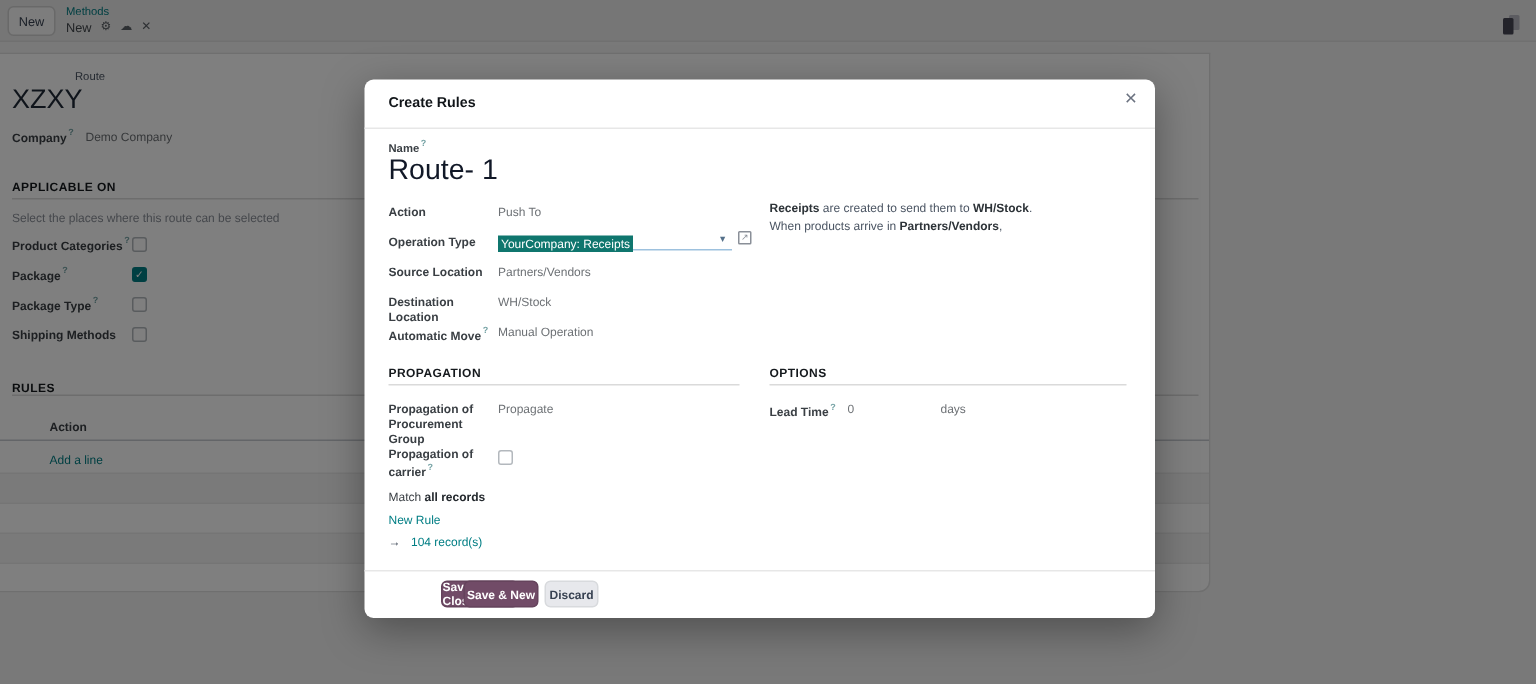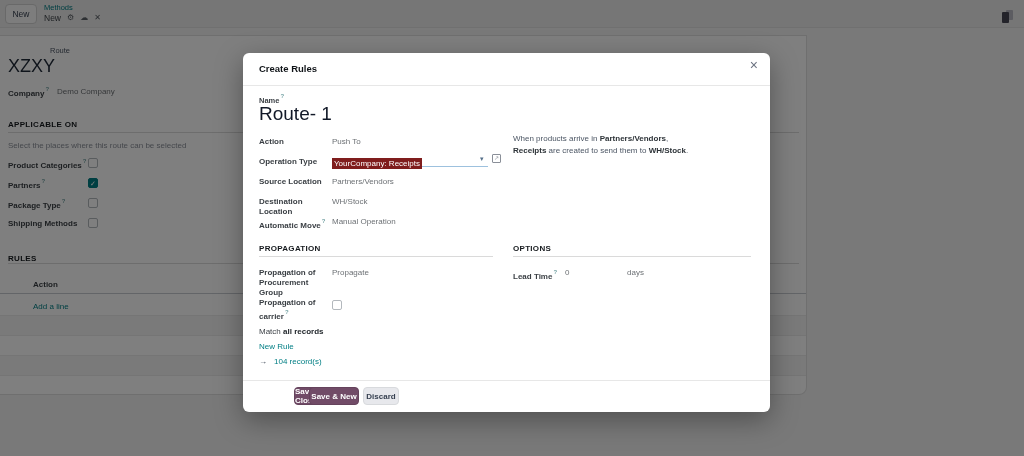--- a/index.html
+++ b/index.html
@@ -61,21 +61,21 @@
   .modal-close { position:absolute; right:12px; top:5px; font-size:14px;
                  color:#6b7280; cursor:pointer; line-height:1; }
   .modal-hr { position:absolute; left:0; top:32px; width:527px; height:1px; background:#e7e7e7; }
   .m-lbl { position:absolute; font-size:8px; font-weight:bold; color:#3a3f44; width:72px; line-height:10px; }
   .m-val { position:absolute; font-size:8px; color:#6d7175; }
   .name-label { position:absolute; left:16px; top:41px; font-size:7.5px; font-weight:bold; color:#3a3f44; }
   .name-value { position:absolute; left:16px; top:50px; font-size:19px; color:#111827; font-weight:500; }
 
   .ot-input { position:absolute; left:89px; top:99px; width:156px; height:15px;
               border-bottom:1px solid #9dc1de; cursor:text; }
-  .ot-sel { display:inline-block; background:#7f1d1d; color:#fff; font-size:8px;
+  .ot-sel { display:inline-block; background:#0f766e; color:#fff; font-size:8px;
             padding:1px 2px; margin-top:4px; }
   .ot-caret { position:absolute; left:237px; top:102px; font-size:7px; color:#55708a; cursor:pointer; }
   .ot-ext { position:absolute; left:249px; top:101px; width:9px; height:9px;
             border:1px solid #8a8f98; border-radius:1px; cursor:pointer; }
   .ot-ext span { position:absolute; left:1px; top:-1px; font-size:6px; color:#8a8f98; }
 
   .help-block { position:absolute; left:270px; top:80px; width:248px;
                 font-size:8px; color:#4b5563; line-height:12px; }
   .help-block b { color:#2d3338; }
 
@@ -128,21 +128,21 @@
     <div class="abs hint" style="left:8px; top:105px;">Select the places where this route can be selected</div>
 
     <div class="abs lbl" style="left:8px; top:123px;">
       <span>Product Categories</span><sup class="help">?</sup>
     </div>
     <div class="cb" style="left:88px; top:122px;">
       
     </div>
 
     <div class="abs lbl" style="left:8px; top:143px;">
-      <span>Partners</span><sup class="help">?</sup>
+      <span>Package</span><sup class="help">?</sup>
     </div>
     <div class="cb checked" style="left:88px; top:142px;">
       <span class="mark">✓</span>
     </div>
 
     <div class="abs lbl" style="left:8px; top:163px;">
       <span>Package Type</span><sup class="help">?</sup>
     </div>
     <div class="cb" style="left:88px; top:162px;">
       
@@ -199,24 +199,24 @@
     <div class="m-lbl" style="left:16px; top:144px;">Destination Location</div>
     <div class="m-val" style="left:89px; top:144px;">WH/Stock</div>
 
     <div class="m-lbl" style="left:16px; top:164px;">
       <span>Automatic Move</span><sup class="help">?</sup>
     </div>
     <div class="m-val" style="left:89px; top:164px;">Manual Operation</div>
 
     <div class="help-block">
       <div>
-        <span>When products arrive in </span><b>Partners/Vendors</b><span>,</span>
+        <b>Receipts</b><span> are created to send them to </span><b>WH/Stock</b><span>.</span>
       </div>
       <div>
-        <b>Receipts</b><span> are created to send them to </span><b>WH/Stock</b><span>.</span>
+        <span>When products arrive in </span><b>Partners/Vendors</b><span>,</span>
       </div>
     </div>
 
     <div class="abs sec-title" style="left:16px; top:191px;">PROPAGATION</div>
     <div class="hr" style="left:16px; top:203px; width:234px;"></div>
     <div class="abs sec-title" style="left:270px; top:191px;">OPTIONS</div>
     <div class="hr" style="left:270px; top:203px; width:238px;"></div>
 
     <div class="m-lbl" style="left:16px; top:215px;">
       <div>Propagation of</div>

